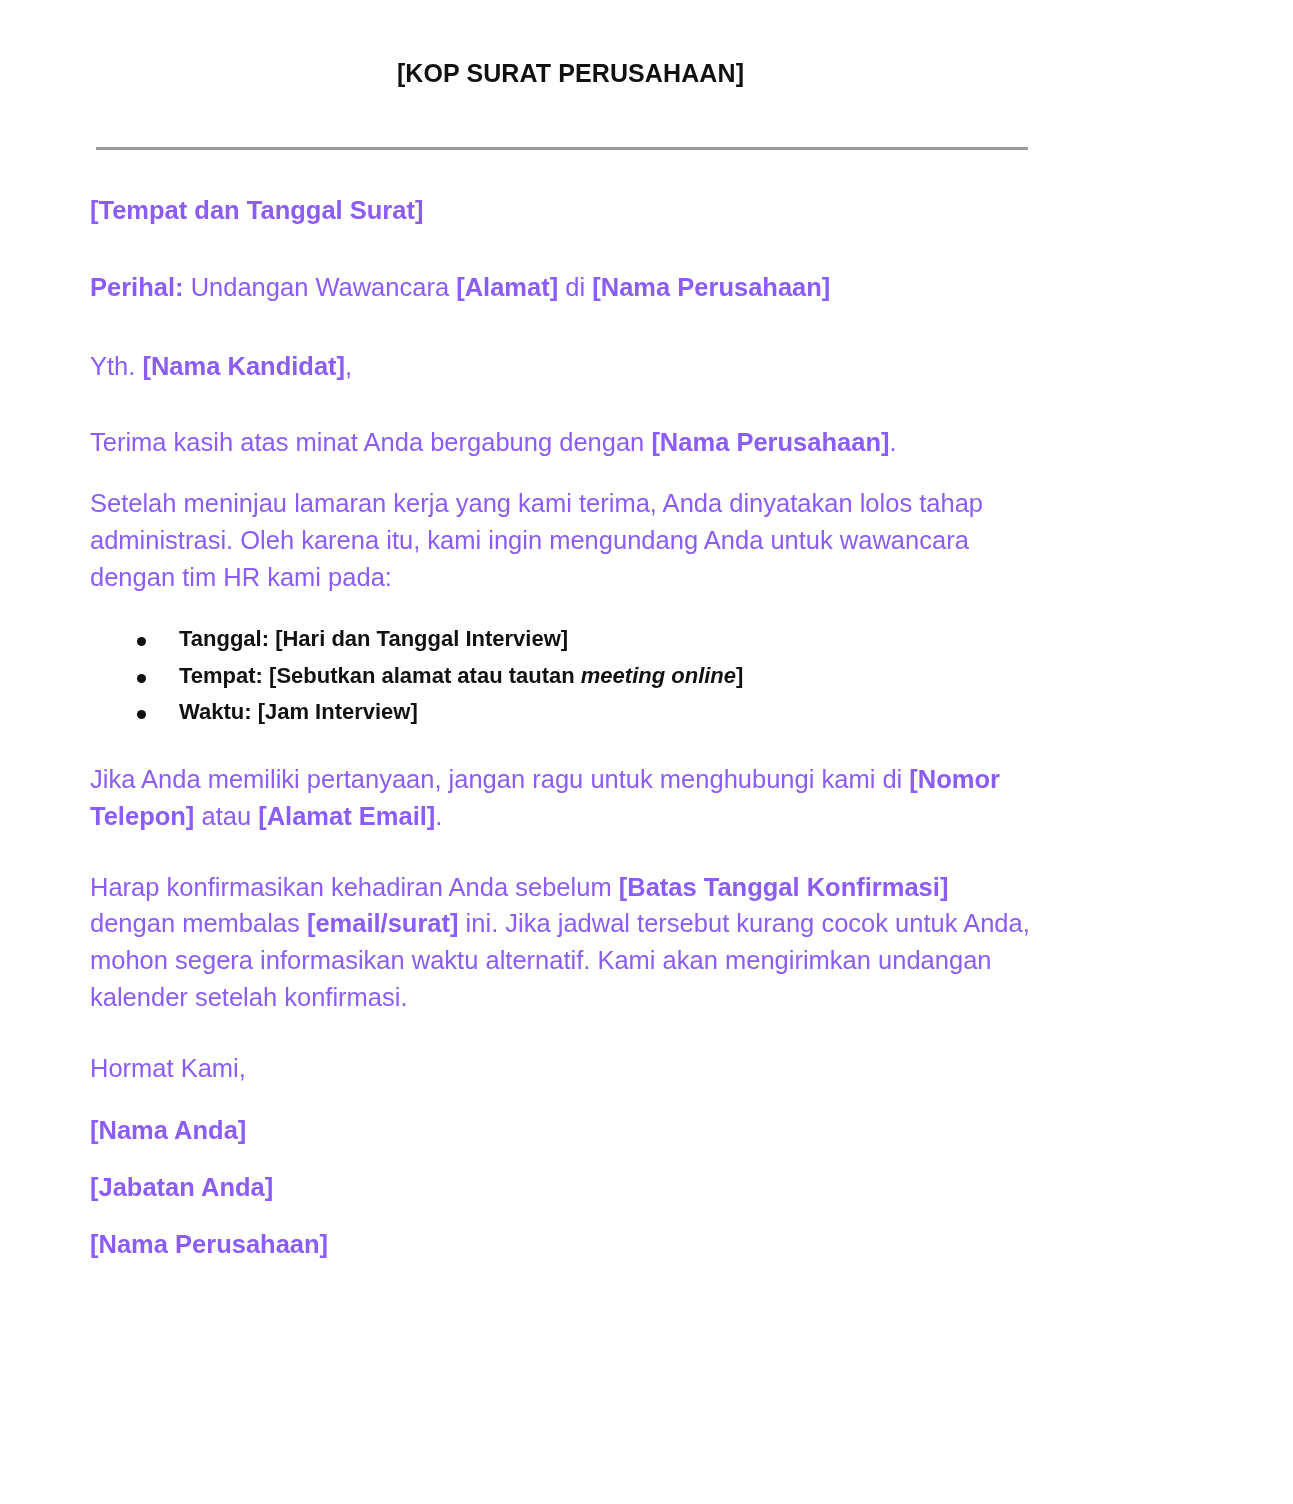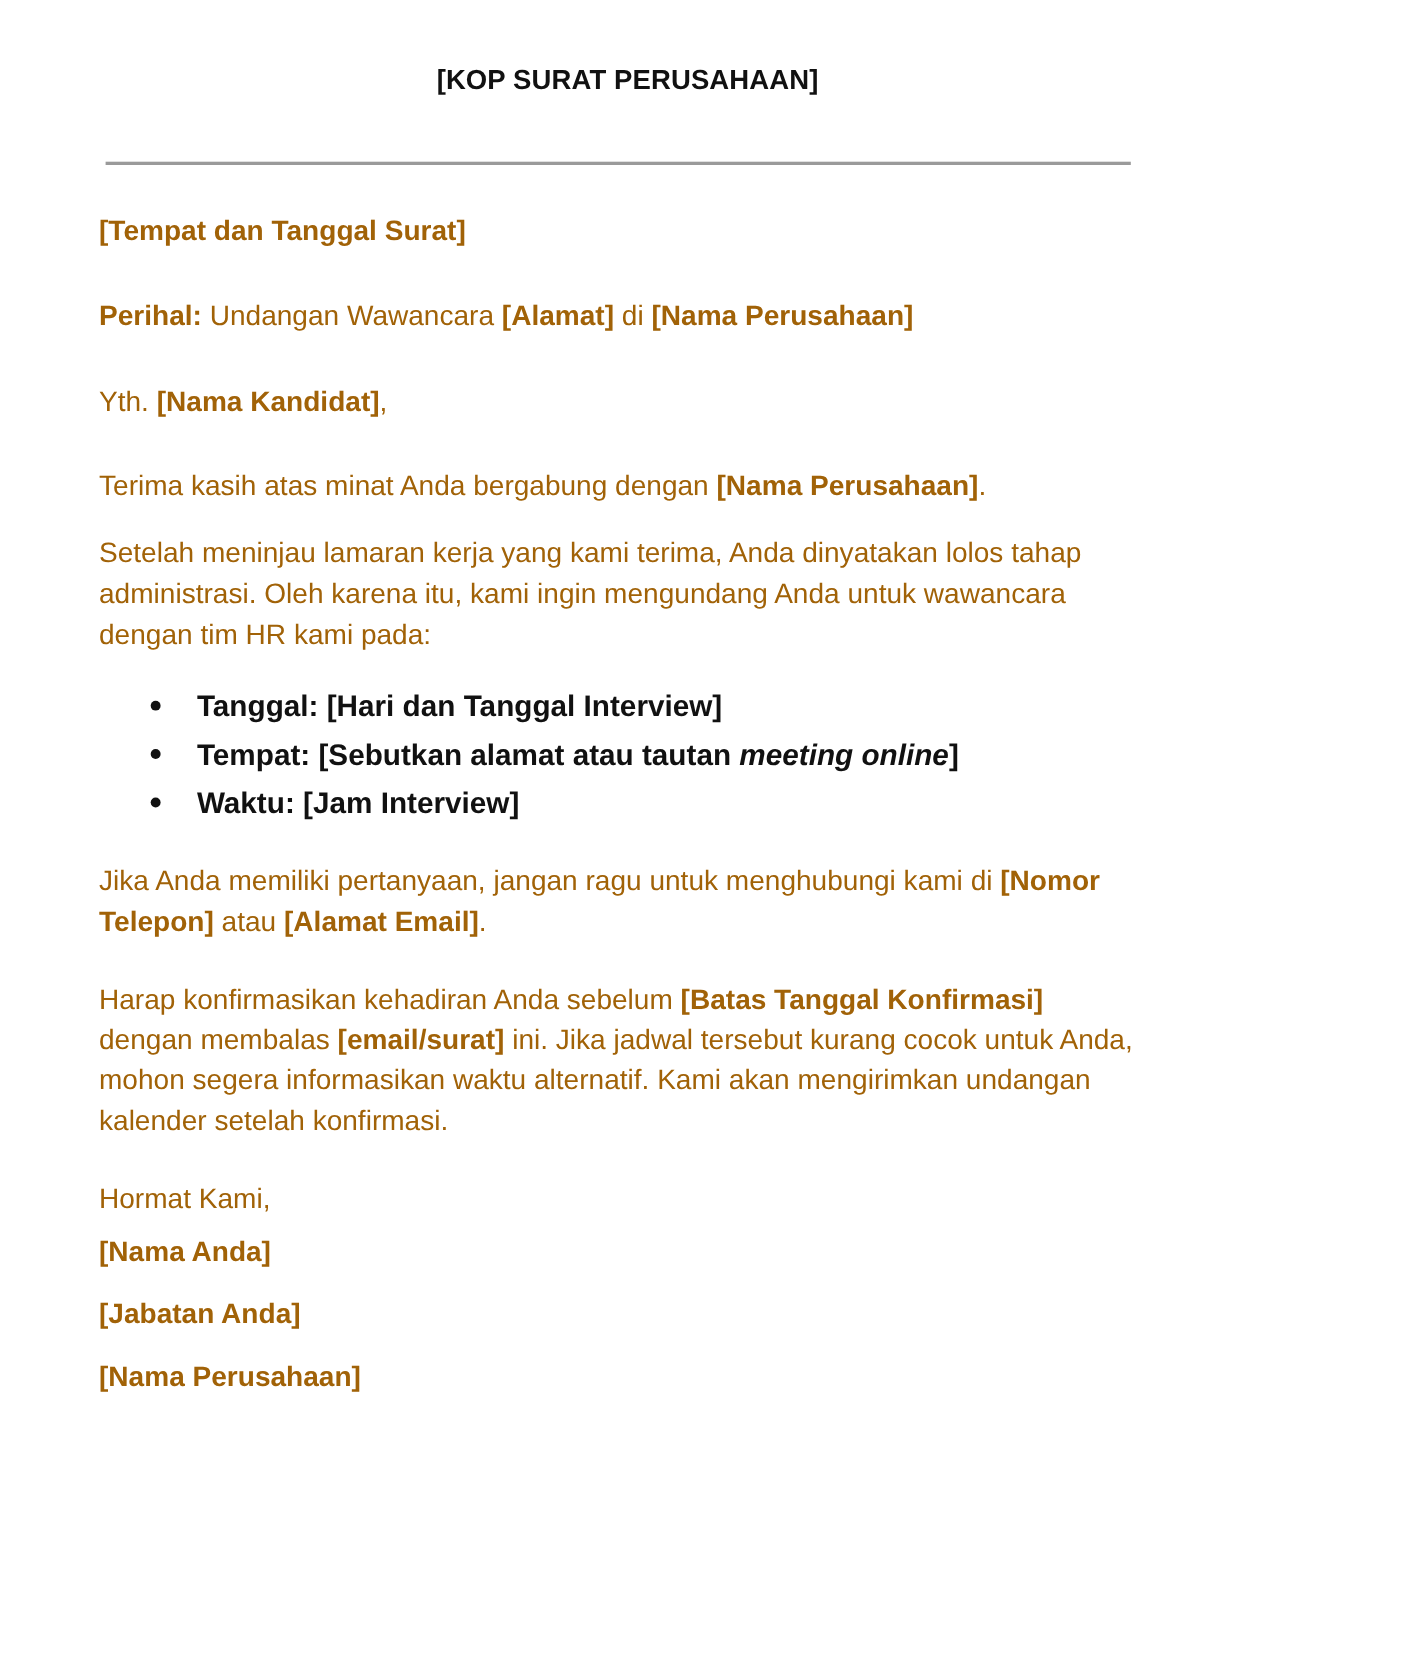--- a/index.html
+++ b/index.html
@@ -49,21 +49,21 @@
   .content {
     padding-left: 90px;
     padding-right: 105px;
     padding-top: 42px;
   }
 
   p, .line {
     margin: 0 0 25px 0;
     font-size: 25.5px;
     line-height: 1.44;
-    color: #a16207;
+    color: #8b5cf6;
     font-weight: 400;
   }
 
   .b { font-weight: 700; }
   .bi { font-weight: 700; font-style: italic; }
   .gap-lg { margin-bottom: 34px; }
 
   .blk-place { margin-bottom: 40px; }
   .blk-nomor { margin-bottom: 13px; }
   .blk-perihal { margin-bottom: 42px; }
@@ -72,37 +72,37 @@
   .blk-body { margin-bottom: 28px; }
 
   ul.details {
     list-style: none;
     margin: 0 0 33px 0;
     padding: 0;
   }
   ul.details li {
     position: relative;
     padding-left: 89px;
-    font-size: 27px;
+    font-size: 22px;
     line-height: 1.47;
     font-weight: 700;
     color: #111111;
     margin: 0 0 4px 0;
   }
   ul.details li .dot {
     position: absolute;
     left: 47px;
     top: 14px;
     width: 9px;
     height: 9px;
     border-radius: 50%;
     background: #111111;
   }
 
-  .sig { margin-bottom: 12px; }
+  .sig { margin-bottom: 26px; }
   .sig-b {
     font-weight: 700;
     margin-bottom: 20px;
   }
 </style>
 </head>
 <body>
 
 <div class="page">
 

